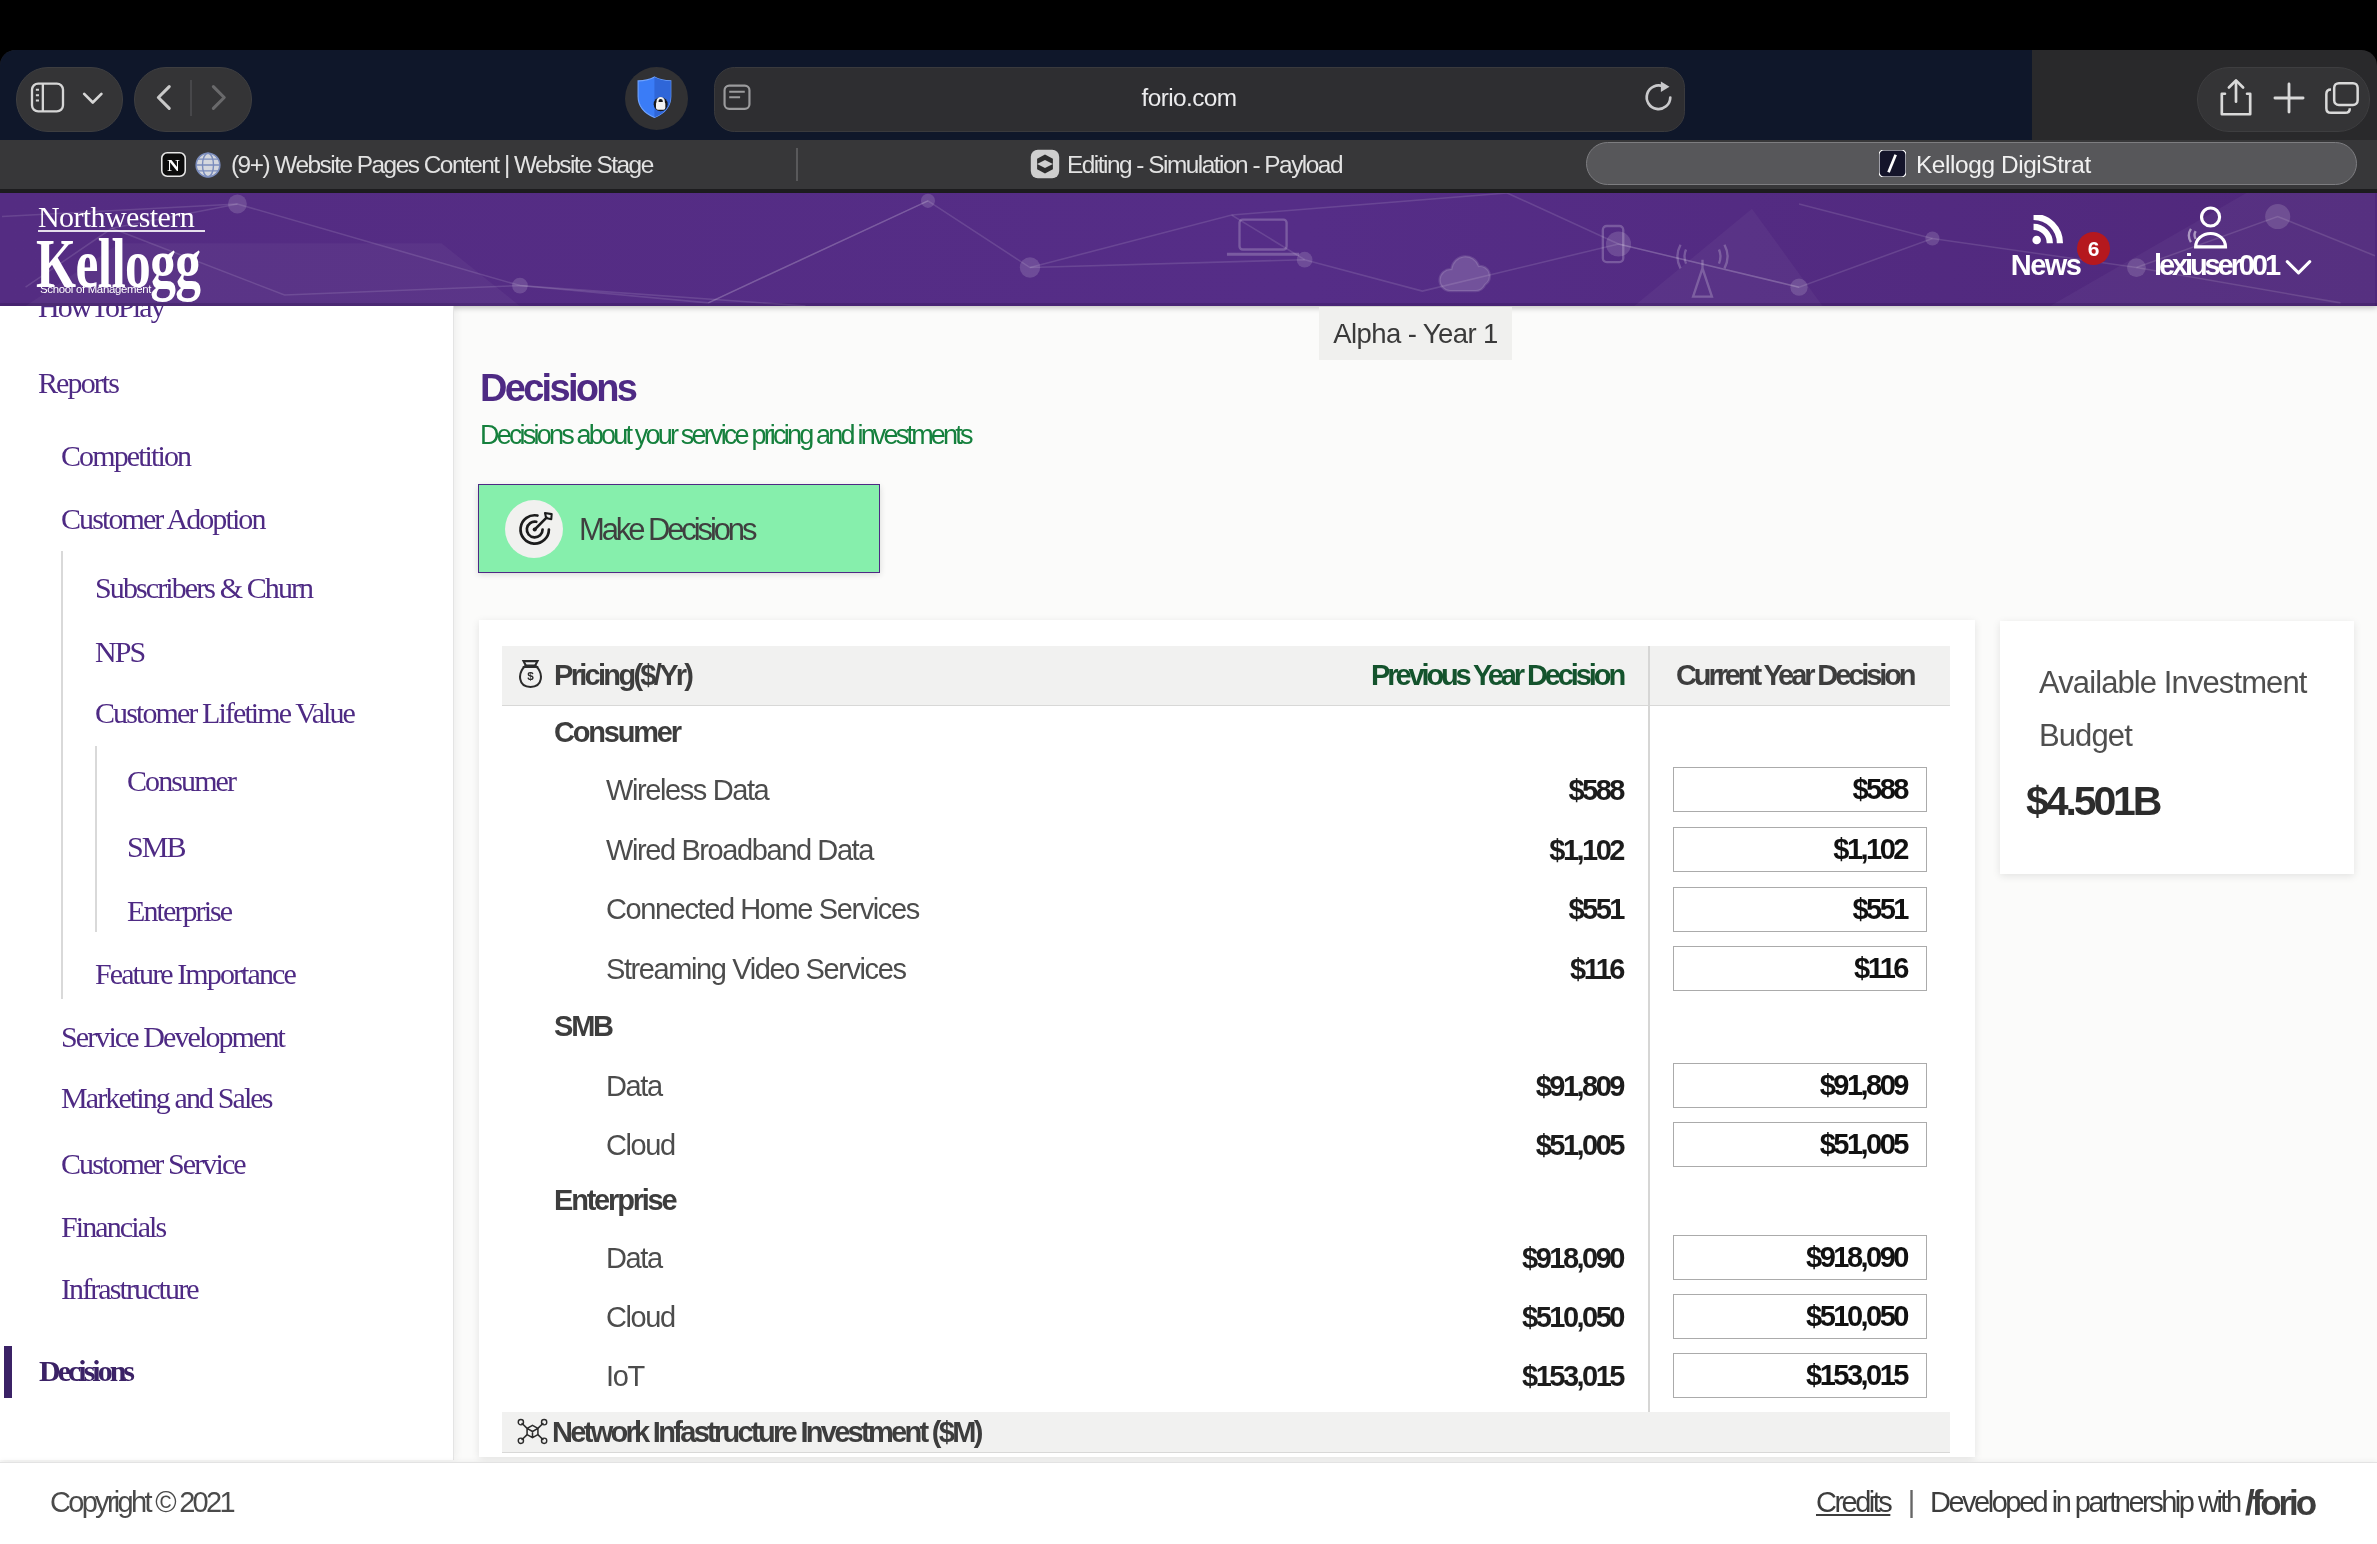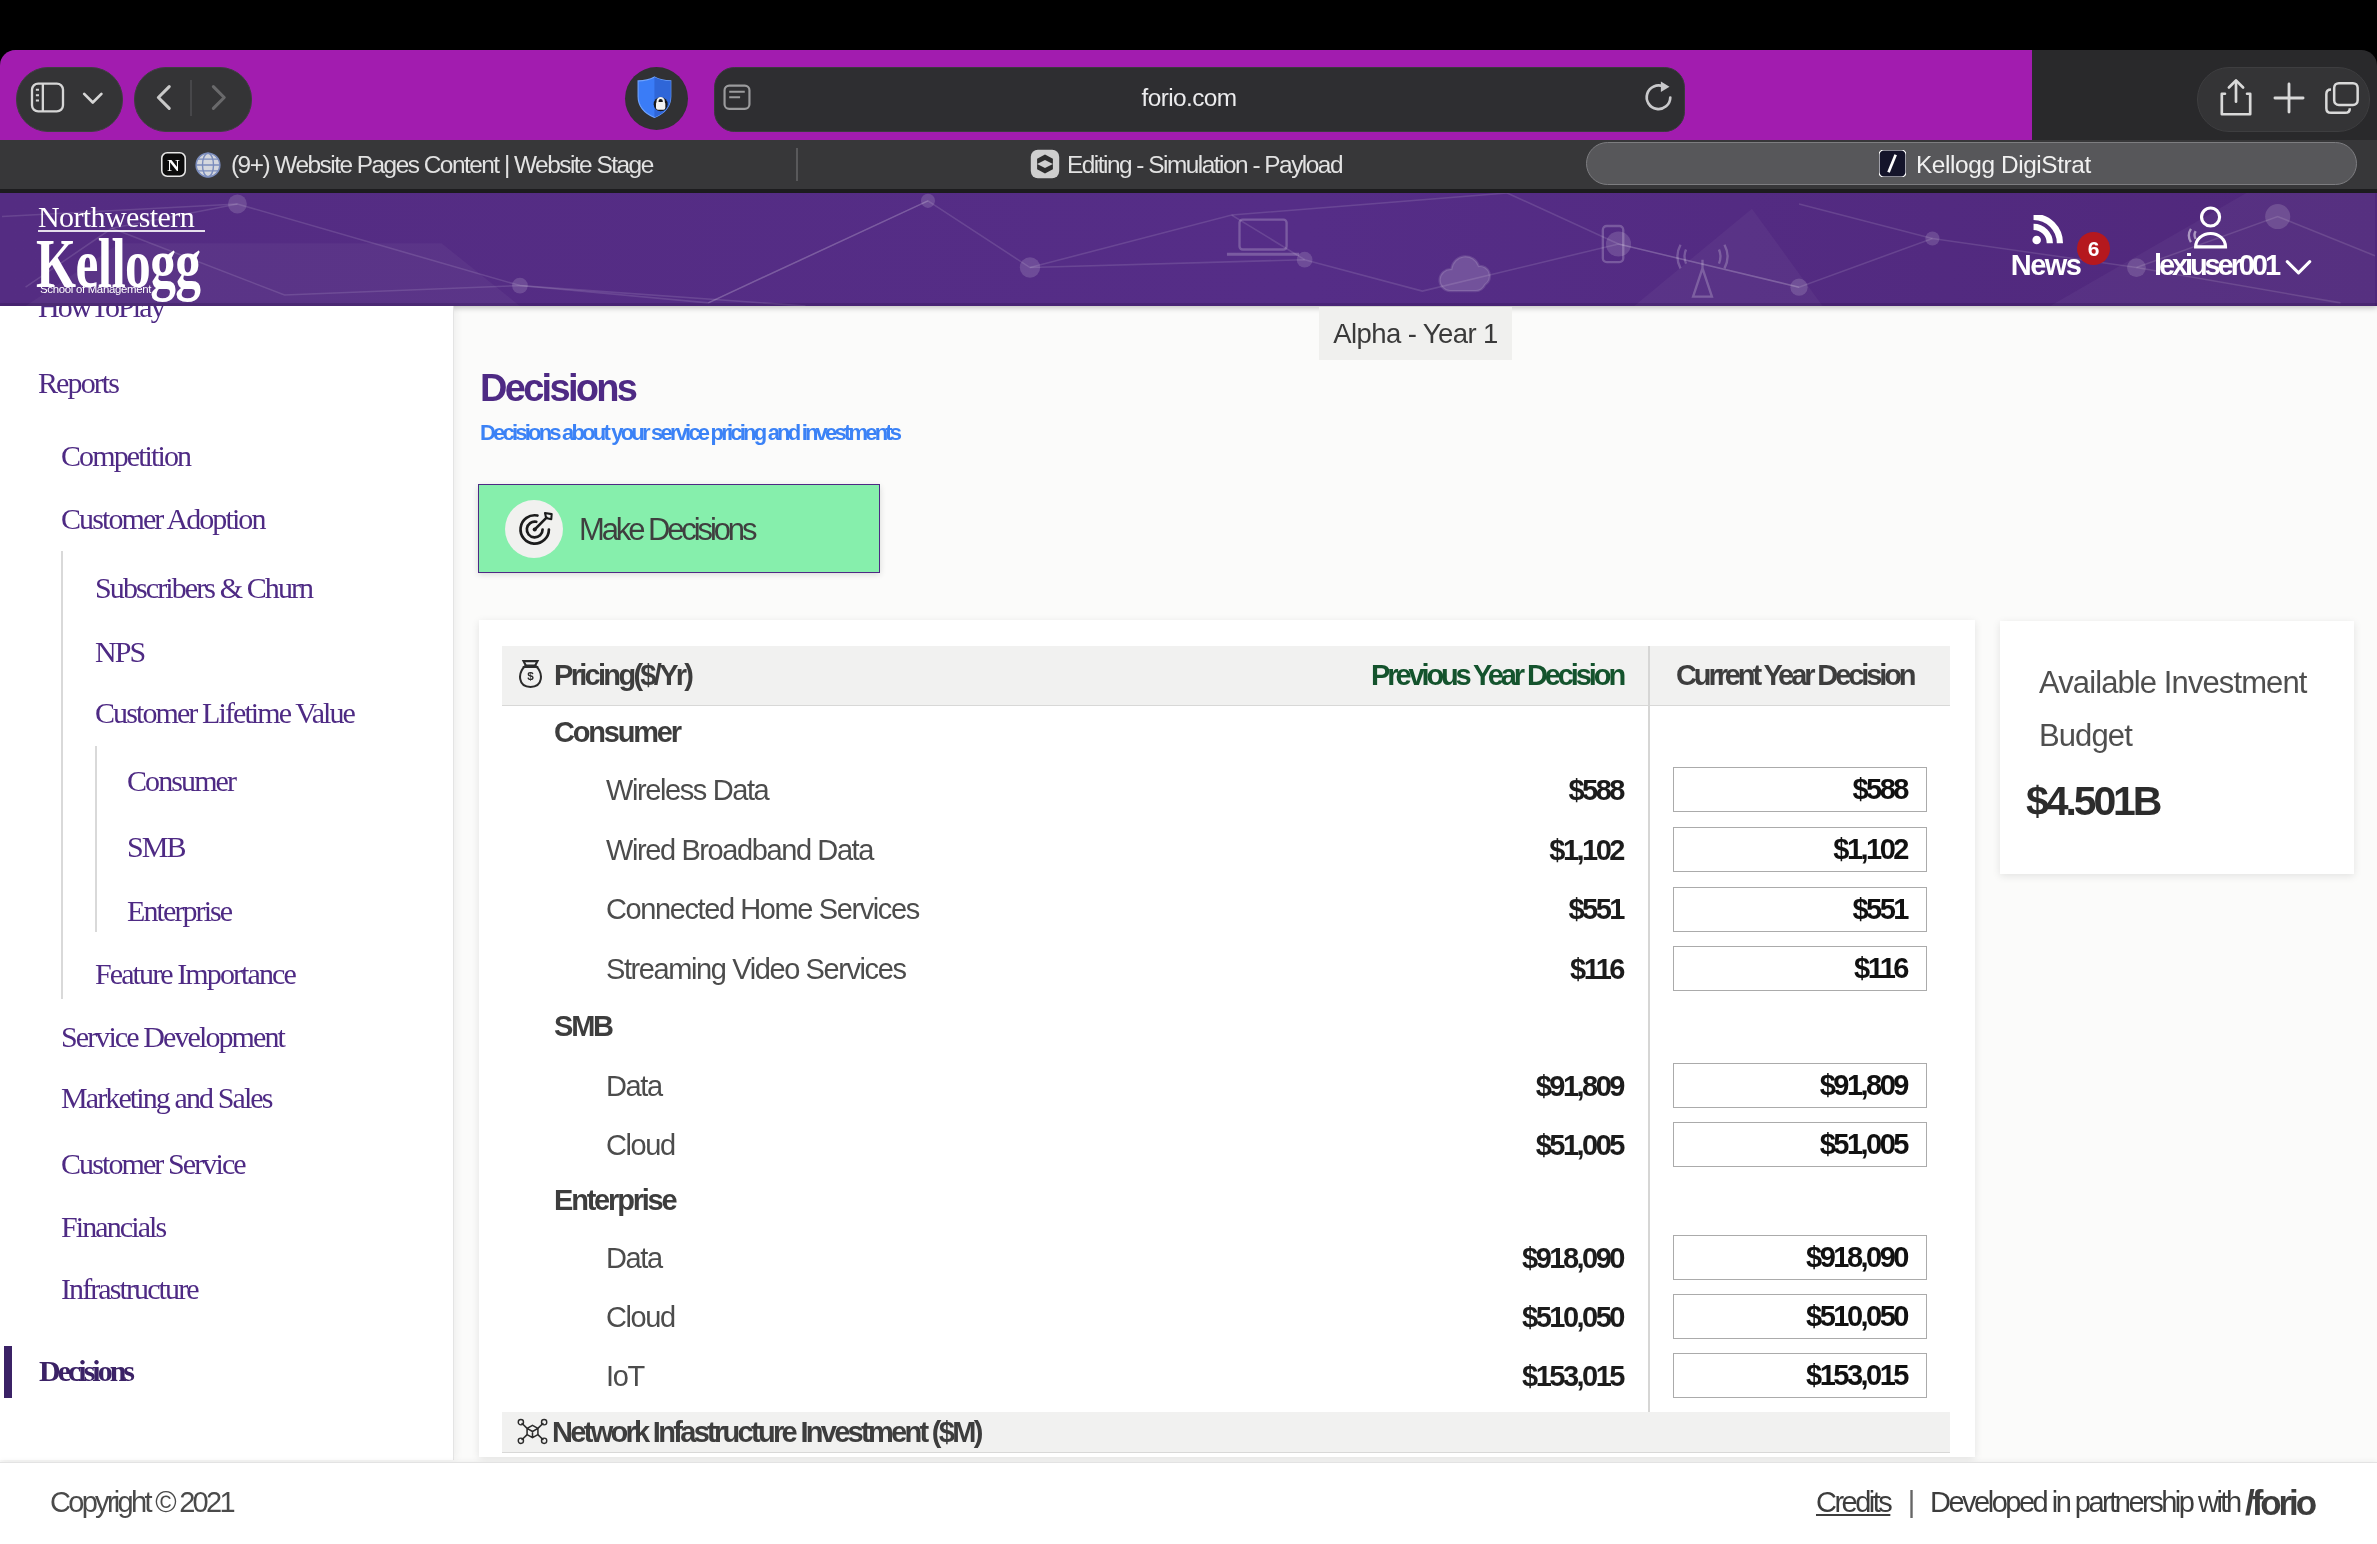--- a/index.html
+++ b/index.html
@@ -11,21 +11,21 @@
   .titem{height:39px;color:#4c4c4c;font-size:29px;letter-spacing:-1.4px;}
   .tval{width:314px;height:39px;justify-content:flex-end;color:#1c1c1c;font-size:29px;font-weight:bold;letter-spacing:-2.5px;}
   .tbox{left:1194px;width:233px;height:43px;border:1.6px solid #ababab;background:#fff;justify-content:flex-end;padding-right:19px;color:#111;font-size:29px;font-weight:bold;letter-spacing:-2.5px;}
 </style>
 </head>
 <body>
 <div id="root">
 
 <div class="abs" id="window" style="left:0;top:50px;width:2377px;height:1495px;background:#29292b;border-radius:15.7px 15.7px 0 0;overflow:hidden;">
 
-  <div class="abs" style="left:0;top:0;width:2032px;height:90px;background:#a21caf;text-align:center;">
+  <div class="abs" style="left:0;top:0;width:2032px;height:90px;background:#0f172a;text-align:center;">
 
     <div class="abs" style="left:15.7px;top:16.5px;width:105px;height:63px;background:#343436;border:0.8px solid #3e3e40;border-radius:32px;"></div>
     <svg class="abs" style="left:30px;top:32px;" width="35" height="31" viewBox="0 0 44 40">
       <rect x="2" y="2" width="40" height="36" rx="8" fill="none" stroke="#d6d6d6" stroke-width="3"></rect>
       <line x1="16" y1="2" x2="16" y2="38" stroke="#d6d6d6" stroke-width="3"></line>
       <line x1="7" y1="10" x2="11" y2="10" stroke="#d6d6d6" stroke-width="2.6"></line>
       <line x1="7" y1="17" x2="11" y2="17" stroke="#d6d6d6" stroke-width="2.6"></line>
       <line x1="7" y1="24" x2="11" y2="24" stroke="#d6d6d6" stroke-width="2.6"></line>
     </svg>
     <svg class="abs" style="left:81px;top:40px;" width="23.6" height="15.7" viewBox="0 0 30 20">
@@ -192,21 +192,21 @@
     <div class="abs snav" style="left:61px;top:907px;">Financials</div>
     <div class="abs snav" style="left:61px;top:969px;">Infrastructure</div>
     <div class="abs" style="left:3.9px;top:1040px;width:8.6px;height:52px;background:#3b2266;"></div>
     <div class="abs snav" style="left:39px;top:1051px;font-weight:bold;color:#3b2266;letter-spacing:-3px;">Decisions</div>
   </div>
 
   <div class="abs" style="left:1319px;top:114px;width:193px;height:53px;background:#f0f0ee;"></div>
   <div class="abs flex" style="left:1319px;top:114px;width:193px;height:53px;justify-content:center;color:#3a3a3a;font-size:27.5px;letter-spacing:-0.6px;">Alpha - Year 1</div>
 
   <div class="abs" id="h1" style="left:480px;top:174px;color:#4e2a84;font-size:38px;font-weight:bold;letter-spacing:-2.7px;">Decisions</div>
-  <div class="abs" id="sub" style="left:480px;top:227px;color:#3b82f6;font-size:22px;letter-spacing:-2.8px;font-weight:bold;">Decisions about your service pricing and investments</div>
+  <div class="abs" id="sub" style="left:480px;top:227px;color:#15803d;font-size:27px;letter-spacing:-2.8px;">Decisions about your service pricing and investments</div>
 
   <div class="abs flex" style="left:478px;top:291px;width:400px;height:87px;background:#86efac;border:1.6px solid #4e2a84;box-shadow:0 2.4px 6.3px rgba(0,0,0,0.14);">
     <div class="abs" style="left:26px;top:14.5px;width:58px;height:58px;border-radius:50%;background:#f1f1ef;"></div>
     <svg class="abs" style="left:36px;top:23.6px;" width="41" height="41" viewBox="0 0 52 52">
       <path d="M43 26 a18 18 0 1 1 -14.5 -17.7" fill="none" stroke="#1c1c1c" stroke-width="3.4" stroke-linecap="round"></path>
       <path d="M35 26 a10 10 0 1 1 -8 -9.8" fill="none" stroke="#1c1c1c" stroke-width="3.4" stroke-linecap="round"></path>
       <circle cx="25" cy="26" r="2.6" fill="#1c1c1c"></circle>
       <line x1="25" y1="26" x2="40" y2="11" stroke="#1c1c1c" stroke-width="3.2" stroke-linecap="round"></line>
       <path d="M38 5 L39.5 11.5 L46 13 L46.5 6.5 Z" fill="none" stroke="#1c1c1c" stroke-width="2.6" stroke-linejoin="round"></path>
     </svg>

